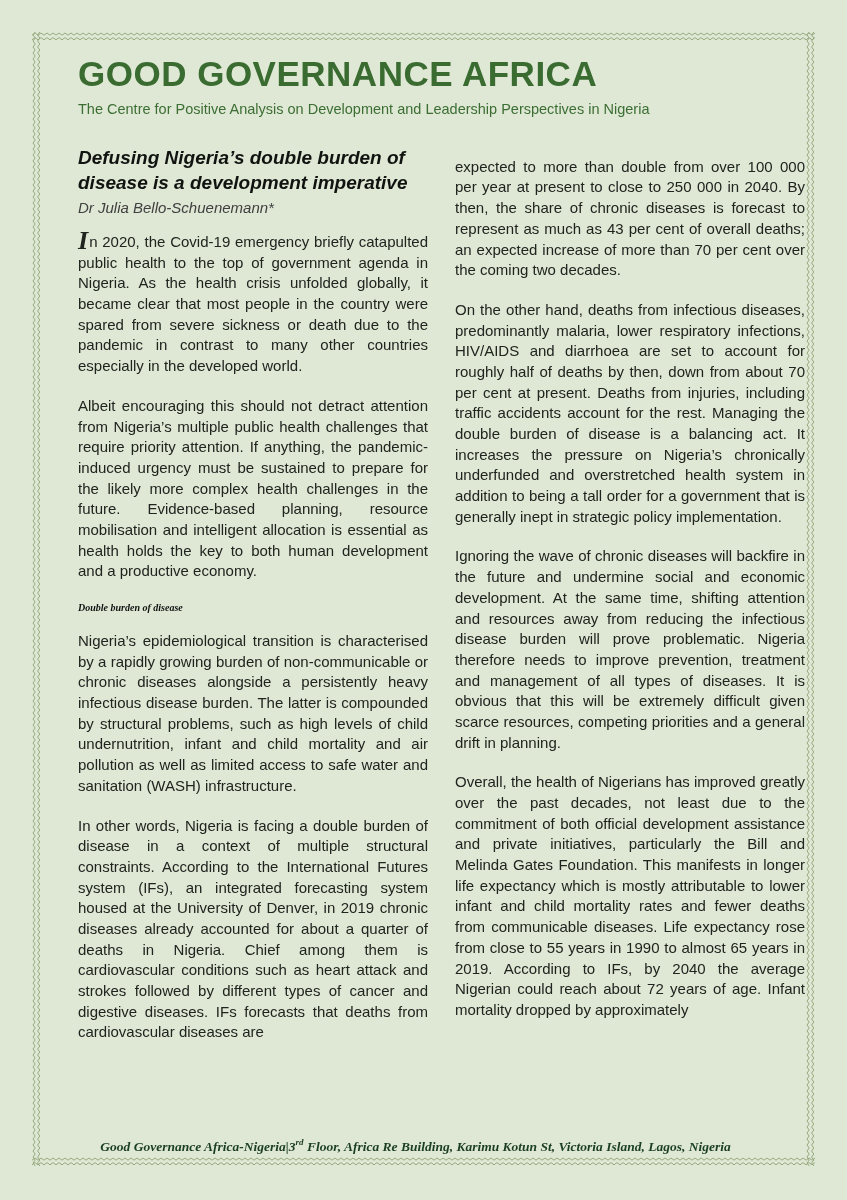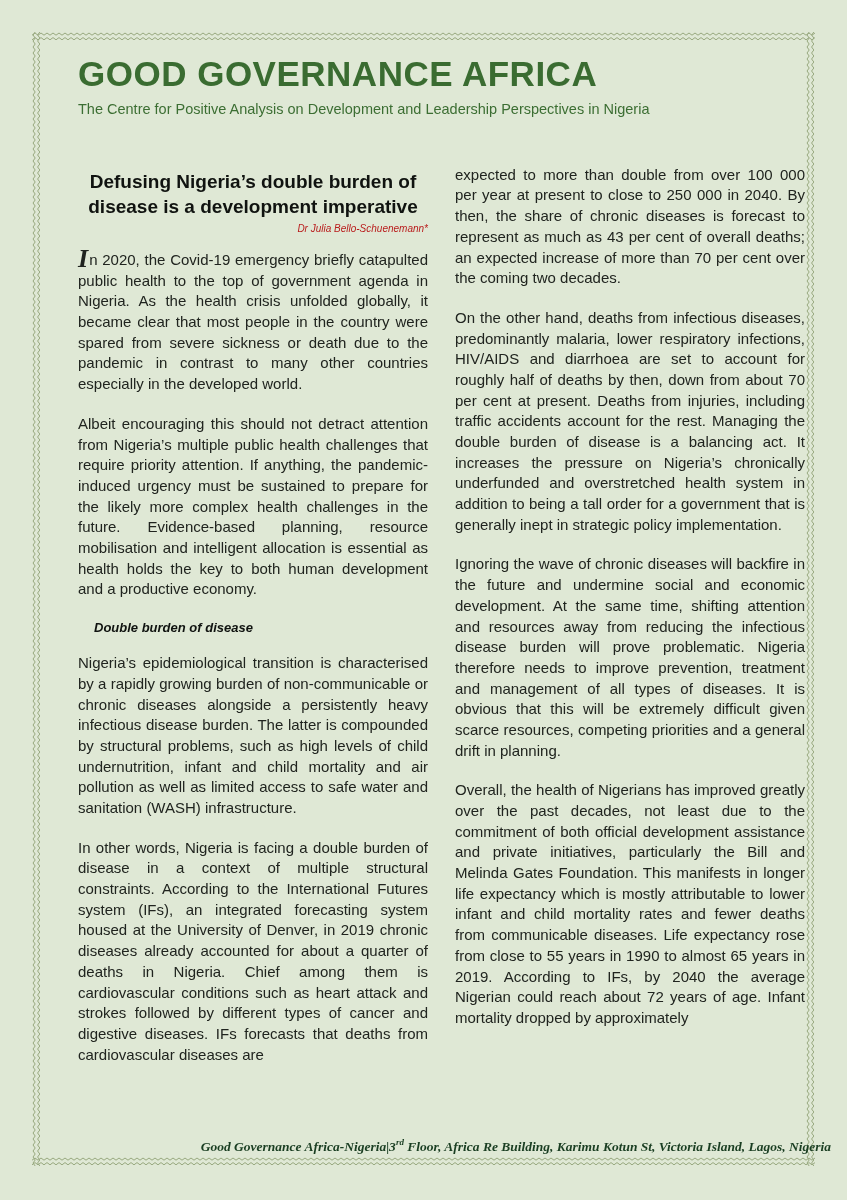--- a/index.html
+++ b/index.html
@@ -33,21 +33,21 @@
   }
   .org-title {
     margin: 0;
     font-size: 35px;
     font-weight: bold;
     letter-spacing: 0.5px;
     color: #3a6c31;
     line-height: 1.05;
   }
   .org-tagline {
-    margin: 8px 0 12px 0;
+    margin: 8px 0 4px 0;
     font-size: 14.5px;
     color: #3c6e33;
     text-align: center;
   }
   .logo {
     position: relative;
     width: 138px;
     height: 86px;
     flex: 0 0 auto;
     margin-top: -12px;
@@ -83,65 +83,66 @@
     display: flex;
     gap: 27px;
     padding: 0 42px 0 78px;
     margin-top: 20px;
   }
   .col {
     flex: 0 0 350px;
     width: 350px;
   }
   .article-title {
-    margin: 20px 0 0 0;
+    margin: 4px 0 0 0;
     font-size: 19px;
     font-weight: bold;
-    text-align: center;
+    font-style: italic;
     color: #101310;
     line-height: 1.35;
   }
   .byline {
     margin: 3px 0 14px 0;
-    font-size: 10px;
-    font-style: italic;
-    text-align: right;
-    color: #b91c1c;
+    font-size: 15px;
+    font-style: italic;
+    text-align: left;
+    color: #404040;
   }
   .body-para {
     margin: 16px 0 19px 0;
     font-size: 15px;
     line-height: 1.38;
     text-align: justify;
     color: #20241f;
   }
   .section-heading {
-    margin: 16px;
-    font-size: 13px;
+    margin: 0;
+    font-size: 10px;
     font-weight: bold;
     font-style: italic;
     color: #101310;
     line-height: 1.4;
+    font-family: Liberation Serif, serif;
   }
   .dropcap {
     font-family: "Liberation Serif", serif;
     font-style: italic;
     font-weight: bold;
     font-size: 26px;
     line-height: 0;
     vertical-align: -2px;
     margin-right: 1px;
   }
   
   .footer {
     position: absolute;
     left: 0;
     right: 16px;
     bottom: 44px;
-    text-align: right;
+    text-align: center;
     font-family: "Liberation Serif", serif;
     font-weight: bold;
     font-style: italic;
     font-size: 13.5px;
     color: #1a3e22;
     line-height: 1.45;
   }
   .footer p { margin: 0; }
   .footer sup { font-size: 9px; }
 </style>

